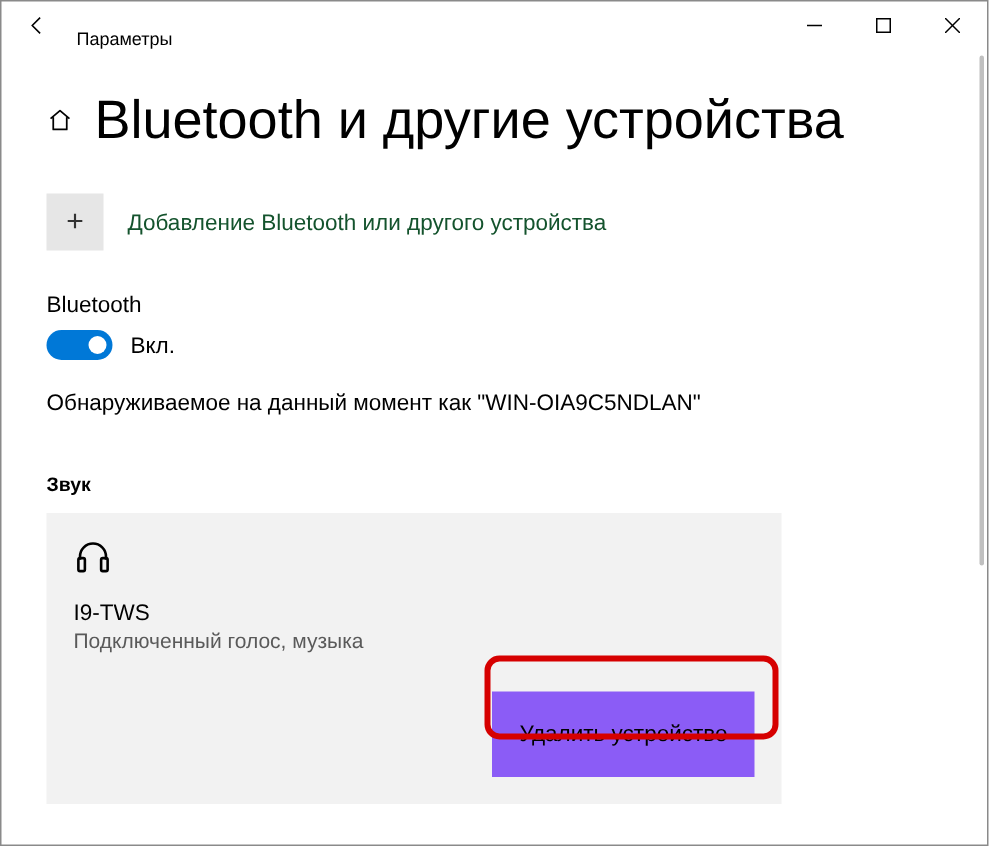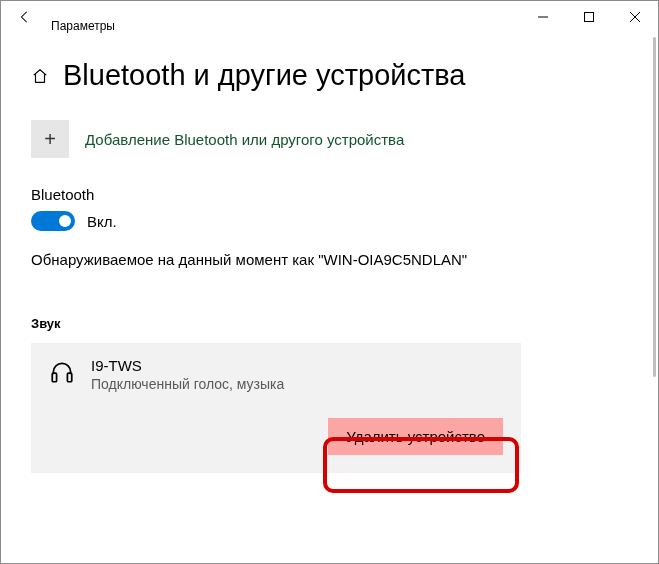--- a/index.html
+++ b/index.html
@@ -43,21 +43,21 @@
   }
   .page-heading {
     display: flex;
     align-items: center;
     gap: 14px;
     margin-top: 18px;
     margin-bottom: 28px;
   }
   .page-heading .home-icon svg { width: 18px; height: 18px; display:block; }
   .page-heading h1 {
-    font-size: 29px;
+    font-size: 36px;
     font-weight: 400;
     color: #000;
   }
   .add-device {
     display: flex;
     align-items: center;
     gap: 16px;
     margin-bottom: 28px;
   }
   .add-device .plus-box {
@@ -91,49 +91,50 @@
   .toggle .knob {
     position: absolute;
     right: 4px; top: 4px;
     width: 12px; height: 12px;
     background: #fff;
     border-radius: 50%;
   }
   .toggle-state { font-size: 15px; }
   .discoverable {
     font-size: 15px;
-    margin-bottom: 48px;
+    margin-bottom: 38px;
   }
   .section-heading {
     font-size: 13px;
     font-weight: 600;
     margin-bottom: 12px;
   }
   .device-card {
     background: #f2f2f2;
     padding: 14px 18px 18px 18px;
     width: 490px;
   }
   .device-card .row1 {
     display: flex;
     align-items: flex-start;
     gap: 16px;
+    flex-direction: column;
   }
   .device-card .headphone-icon svg { width: 26px; height: 26px; display:block; margin-top:2px; }
   .device-info .name { font-size: 15px; color:#000; }
   .device-info .status { font-size: 14px; color:#5a5a5a; margin-top:2px; }
   .device-actions {
     display: flex;
     justify-content: flex-end;
     margin-top: 26px;
   }
   .remove-btn {
-    background: #fca5a5;
+    background: #8b5cf6;
     border: none;
-    padding: 10px 18px;
+    padding: 20px 18px;
     font-size: 15px;
     color: #000;
     font-family: inherit;
     cursor: pointer;
   }
   .highlight-ring {
     position: absolute;
     border: 4px solid #d60000;
     border-radius: 10px;
     pointer-events: none;

